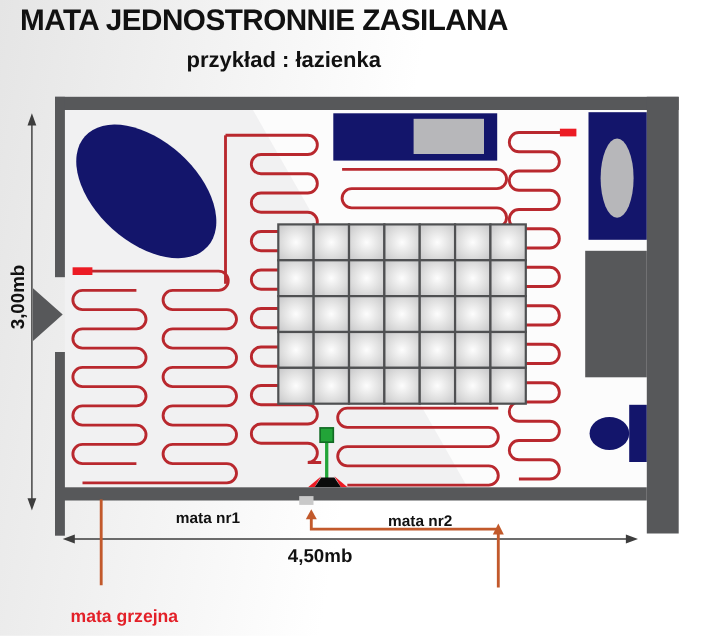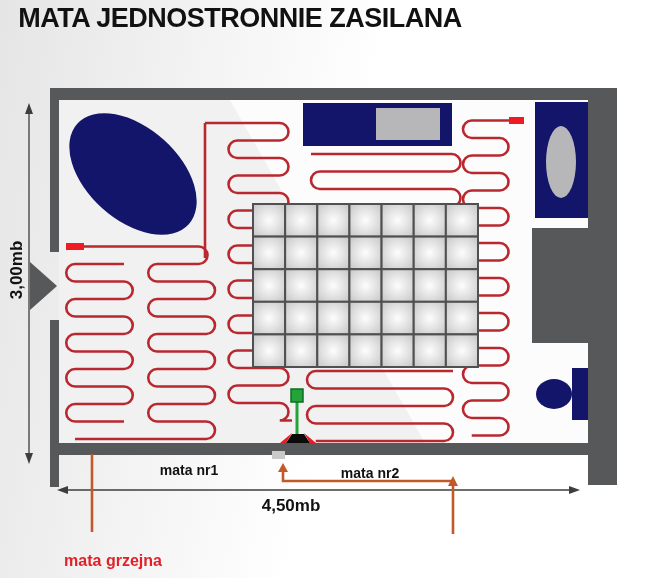--- a/index.html
+++ b/index.html
@@ -148,20 +148,21 @@
 
     <line class="ann" x1="92" y1="454" x2="92" y2="532"></line>
     <g>
       <path class="ann" d="M 453,534 V 481 H 283 V 470"></path>
       <polygon class="annarr" points="453,476 448,486 458,486"></polygon>
       <polygon class="annarr" points="283,463 278,472 288,472"></polygon>
     </g>
   </svg>
 
   <div class="lbl title" style="left:240px;top:3px;">MATA JEDNOSTRONNIE ZASILANA</div>
+  <div class="lbl subtitle" style="left:258px;top:44px;">przykład : łazienka</div>
   <div class="lbl dim dim-v" style="left:17px;top:270px;">3,00mb</div>
   <div class="lbl dim dim-h" style="left:291px;top:496px;">4,50mb</div>
   <div class="lbl matlbl" style="left:152px;top:462px;margin-left:37px;">mata nr1</div>
-  <div class="lbl matlbl" style="left:370px;top:465px;text-align:right;">mata nr2</div>
+  <div class="lbl matlbl" style="left:382px;top:465px;text-align:right;">mata nr2</div>
   <div class="lbl callout" style="left:113px;top:535px;">
     <span>mata grzejna</span><br>
   </div>
 </div>
 
 </body></html>

